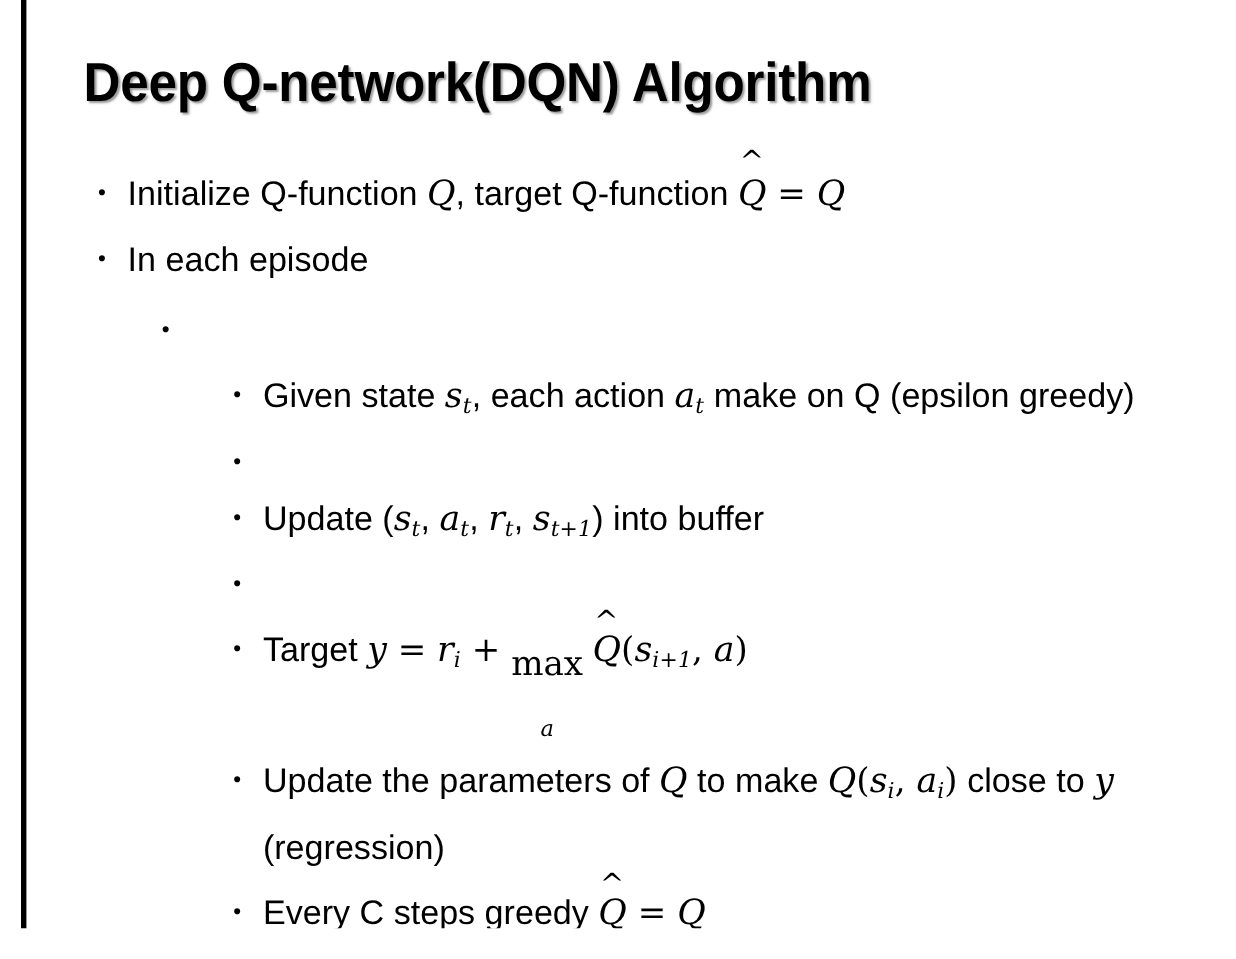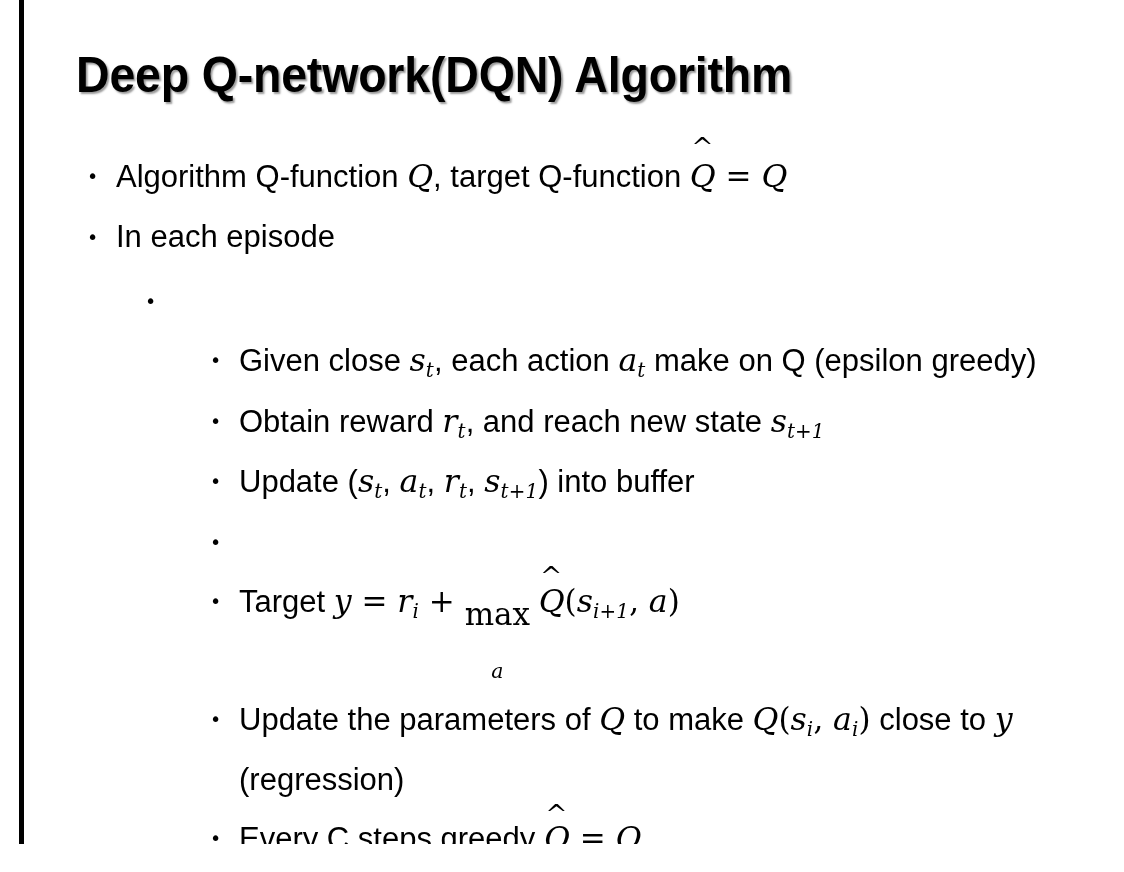--- a/index.html
+++ b/index.html
@@ -161,40 +161,39 @@
 <div class="slide">
 
   <div class="edge-bar"></div>
 
   <div class="slide-title">Deep Q-network(DQN) Algorithm</div>
 
   <div class="body-list">
 
     <div class="bullet-row lvl1">
       <span class="bullet-mark">•</span>
-      <span class="bullet-text"><span>Algorithm Q-function </span><span class="mathv">Q</span><span>, target Q-function </span><span class="hat-wrap"><span class="mathv">Q</span><span class="hat-mark">^</span></span><span class="mathop"> = </span><span class="mathv">Q</span></span>
+      <span class="bullet-text"><span>Initialize Q-function </span><span class="mathv">Q</span><span>, target Q-function </span><span class="hat-wrap"><span class="mathv">Q</span><span class="hat-mark">^</span></span><span class="mathop"> = </span><span class="mathv">Q</span></span>
     </div>
 
     <div class="bullet-row lvl1">
       <span class="bullet-mark">•</span>
       <span class="bullet-text">In each episode</span>
     </div>
 
     <div class="bullet-row lvl2 gap-top-sm">
       <span class="bullet-mark">•</span>
     </div>
 
     <div class="bullet-row lvl3 gap-top-sm">
       <span class="bullet-mark">•</span>
-      <span class="bullet-text"><span>Given close </span><span class="mathv">s</span><span class="msub">t</span><span>, each action </span><span class="mathv">a</span><span class="msub">t</span><span> make on Q (epsilon greedy)</span></span>
+      <span class="bullet-text"><span>Given state </span><span class="mathv">s</span><span class="msub">t</span><span>, each action </span><span class="mathv">a</span><span class="msub">t</span><span> make on Q (epsilon greedy)</span></span>
     </div>
 
     <div class="bullet-row lvl3">
       <span class="bullet-mark">•</span>
-      <span class="bullet-text"><span>Obtain reward </span><span class="mathv">r</span><span class="msub">t</span><span>, and reach new state </span><span class="mathv">s</span><span class="msub">t+1</span></span>
     </div>
 
     <div class="bullet-row lvl3">
       <span class="bullet-mark">•</span>
       <span class="bullet-text"><span>Update (</span><span class="mathv">s</span><span class="msub">t</span><span>, </span><span class="mathv">a</span><span class="msub">t</span><span>, </span><span class="mathv">r</span><span class="msub">t</span><span>, </span><span class="mathv">s</span><span class="msub">t+1</span><span>) into buffer</span></span>
     </div>
 
     <div class="bullet-row lvl3">
       <span class="bullet-mark">•</span>
     </div>

